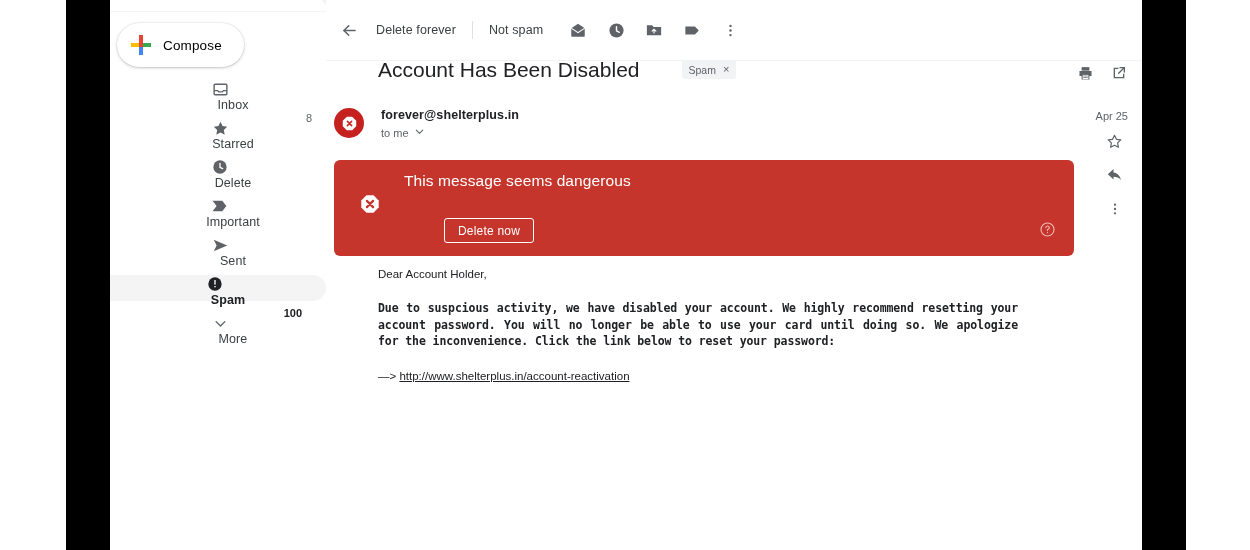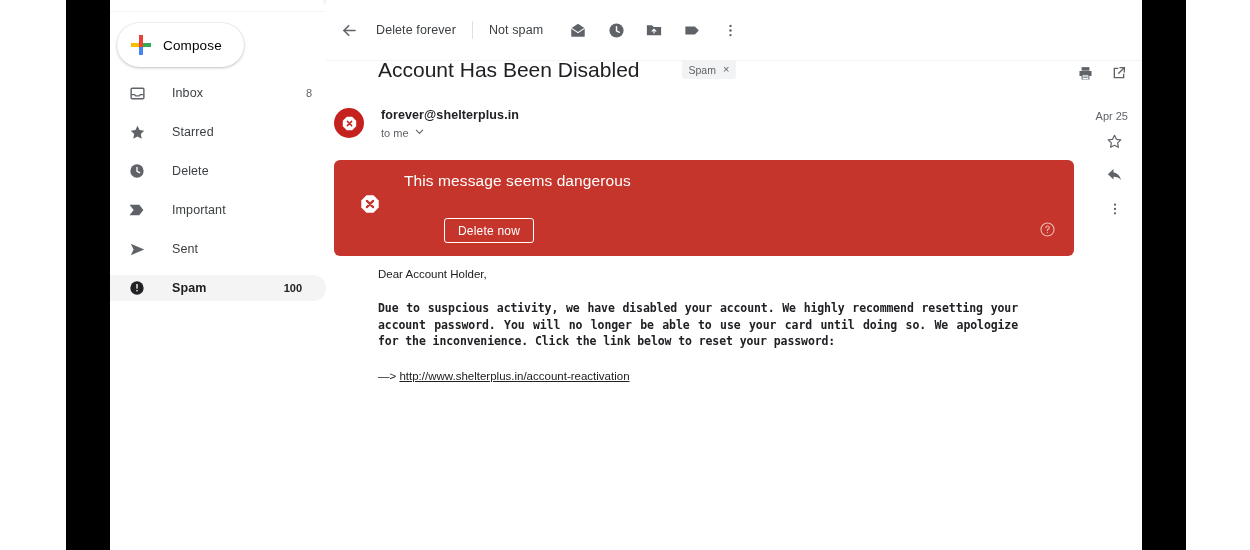--- a/index.html
+++ b/index.html
@@ -55,21 +55,21 @@
   .gplus .bar-yel   { left: 0px;  top: 8px;  width: 8px;  height: 4px;  background:#fbbc05; }
   .gplus .bar-grn   { left: 12px; top: 8px;  width: 8px;  height: 4px;  background:#34a853; }
   .gplus .bar-ctr   { left: 8px;  top: 8px;  width: 4px;  height: 4px;  background:#ea4335; }
 
   .nav-list { position: absolute; left: 0; top: 66px; width: 216px; }
   .nav-item {
     position: relative; display: flex; align-items: center;
     height: 26px; margin-bottom: 0;
     padding-left: 18px; padding-right: 14px;
     border-top-right-radius: 13px; border-bottom-right-radius: 13px;
-    cursor: pointer; color: #3c4043;
+    cursor: pointer; color: #3c4043; flex-direction: column;
   }
   .nav-item.active { background: #f4f4f4; }
   .nav-item.active .nav-label { font-weight: bold; color:#202124; }
   .nav-item.active .nav-count { font-weight: bold; color:#202124; }
   .nav-icon {
     width: 18px; height: 18px; flex: 0 0 18px;
     display: flex; align-items: center; justify-content: center;
     color: #5f6368;
   }
   .nav-label { margin-left: 26px; font-size: 12.5px; color: #3c4043; letter-spacing: .1px; }
@@ -235,20 +235,29 @@
             <svg width="16" height="16" viewBox="0 0 24 24" fill="#202124">
               <circle cx="12" cy="12" r="10"></circle>
               <rect x="11" y="6" width="2" height="7" fill="#ffffff"></rect>
               <rect x="11" y="15" width="2" height="2" fill="#ffffff"></rect>
             </svg>
           </span>
           <span class="nav-label">Spam</span>
           <span class="nav-count">100</span>
         </div>
 
+        <div class="nav-item">
+          <span class="nav-icon">
+            <svg width="15" height="15" viewBox="0 0 24 24" fill="none" stroke="currentColor" stroke-width="2.2" stroke-linecap="round" stroke-linejoin="round">
+              <path d="M5 9l7 7 7-7"></path>
+            </svg>
+          </span>
+          <span class="nav-label">More</span>
+          <span class="nav-count"></span>
+        </div>
 
       </div>
     </div>
 
     <div id="main">
 
       <div class="toolbar">
         <div class="tb-row">
           <div class="tb-iconbtn">
             <svg width="19" height="19" viewBox="0 0 24 24" fill="none" stroke="currentColor" stroke-width="2" stroke-linecap="round" stroke-linejoin="round">

